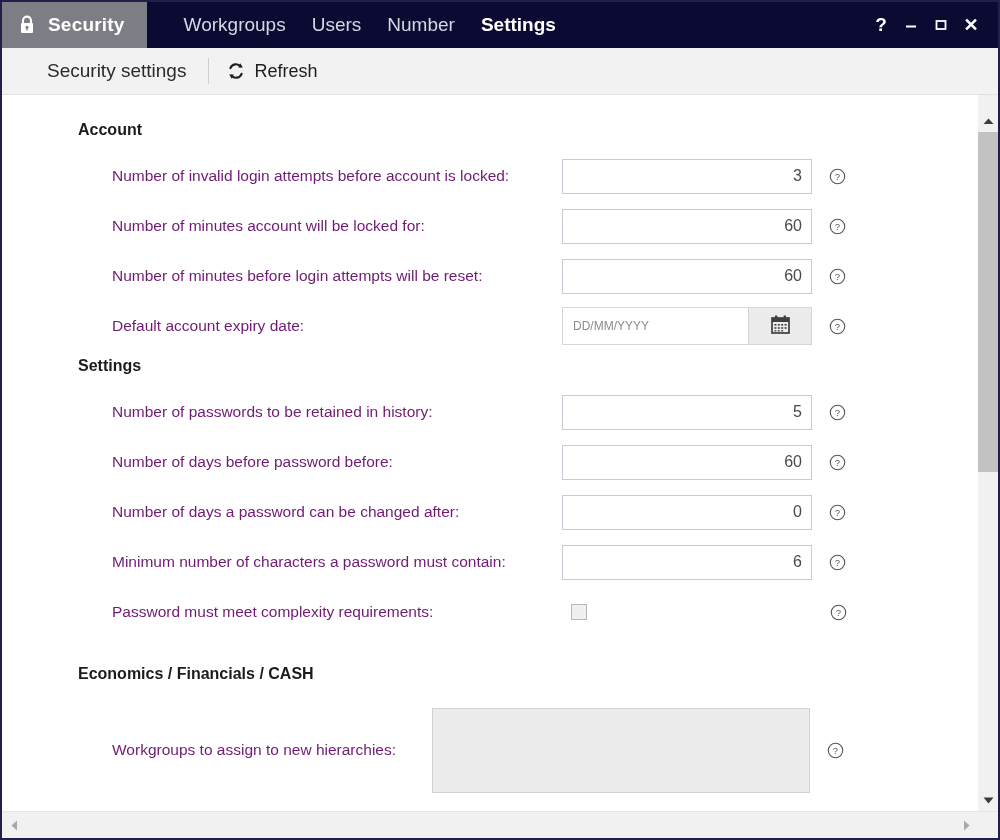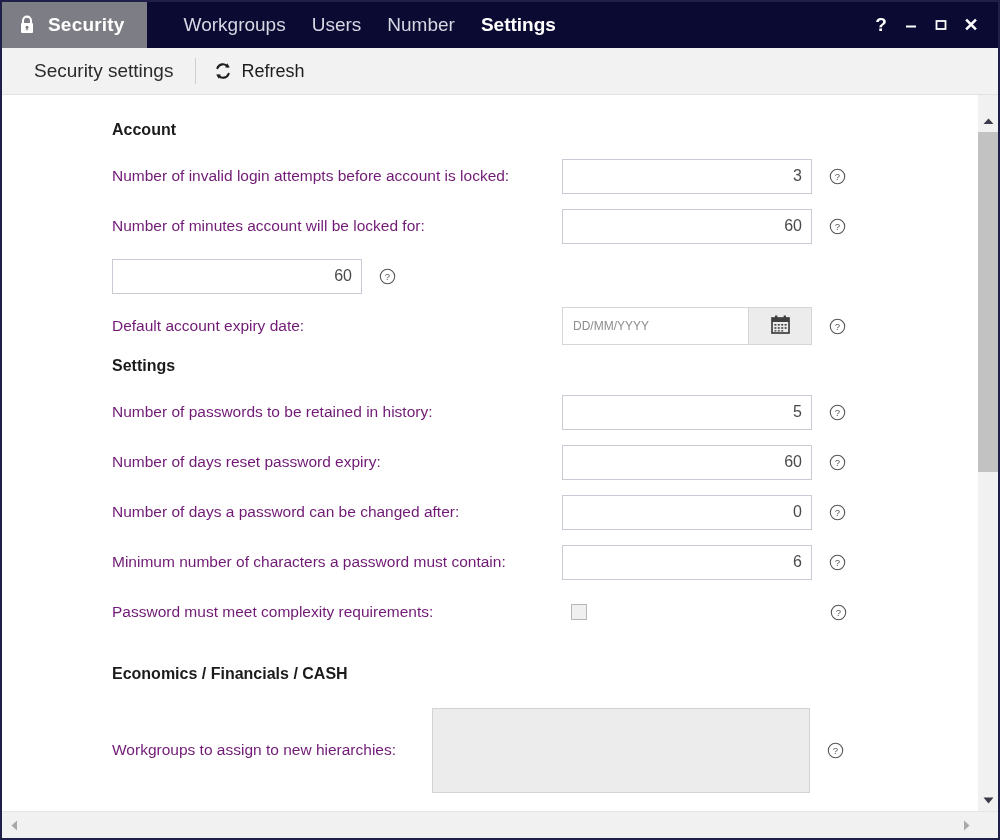--- a/index.html
+++ b/index.html
@@ -96,21 +96,21 @@
     height: 46px;
     flex: 0 0 46px;
     background: #f2f2f2;
     display: flex;
     align-items: center;
     border-bottom: 1px solid #e2e2e2;
   }
   .toolbar-title {
     font-size: 19px;
     color: #2b2b2b;
-    padding: 0 22px 0 32px;
+    padding: 0 22px 0 45px;
     white-space: nowrap;
   }
   .toolbar-sep {
     width: 1px;
     height: 26px;
     background: #cfcfcf;
   }
   .toolbar-btn {
     display: flex;
     align-items: center;
@@ -143,21 +143,21 @@
     background: #ffffff;
     padding: 0;
   }
   .form {
     padding: 20px 0 0 0;
   }
   .section-title {
     font-size: 16px;
     font-weight: bold;
     color: #1b1b1b;
-    padding-left: 110px;
+    padding-left: 76px;
     margin: 0 0 6px 0;
     height: 30px;
     line-height: 30px;
   }
   .section-title.eco { margin-top: 22px; }
 
   .row {
     display: flex;
     align-items: center;
     height: 50px;
@@ -384,20 +384,21 @@
             <span class="help-icon">
               <svg width="17" height="17" viewBox="0 0 17 17" aria-hidden="true">
                 <circle cx="8.5" cy="8.5" r="7.2" fill="none" stroke="#555" stroke-width="1.1"></circle>
                 <text x="8.5" y="12.2" text-anchor="middle" font-size="9.5" font-family="Liberation Sans, sans-serif" fill="#555">?</text>
               </svg>
             </span>
           </div>
         </div>
 
         <div class="row">
+          <div class="label">Number of minutes before login attempts will be reset:</div>
           <div class="field-wrap">
             <input class="num-input" type="text" value="60" style="">
             <span class="help-icon">
               <svg width="17" height="17" viewBox="0 0 17 17" aria-hidden="true">
                 <circle cx="8.5" cy="8.5" r="7.2" fill="none" stroke="#555" stroke-width="1.1"></circle>
                 <text x="8.5" y="12.2" text-anchor="middle" font-size="9.5" font-family="Liberation Sans, sans-serif" fill="#555">?</text>
               </svg>
             </span>
           </div>
         </div>
@@ -449,21 +450,21 @@
             <span class="help-icon">
               <svg width="17" height="17" viewBox="0 0 17 17" aria-hidden="true">
                 <circle cx="8.5" cy="8.5" r="7.2" fill="none" stroke="#555" stroke-width="1.1"></circle>
                 <text x="8.5" y="12.2" text-anchor="middle" font-size="9.5" font-family="Liberation Sans, sans-serif" fill="#555">?</text>
               </svg>
             </span>
           </div>
         </div>
 
         <div class="row">
-          <div class="label">Number of days reset password expiry:</div>
+          <div class="label">Number of days before password before:</div>
           <div class="field-wrap">
             <input class="num-input" type="text" value="60" style="">
             <span class="help-icon">
               <svg width="17" height="17" viewBox="0 0 17 17" aria-hidden="true">
                 <circle cx="8.5" cy="8.5" r="7.2" fill="none" stroke="#555" stroke-width="1.1"></circle>
                 <text x="8.5" y="12.2" text-anchor="middle" font-size="9.5" font-family="Liberation Sans, sans-serif" fill="#555">?</text>
               </svg>
             </span>
           </div>
         </div>

